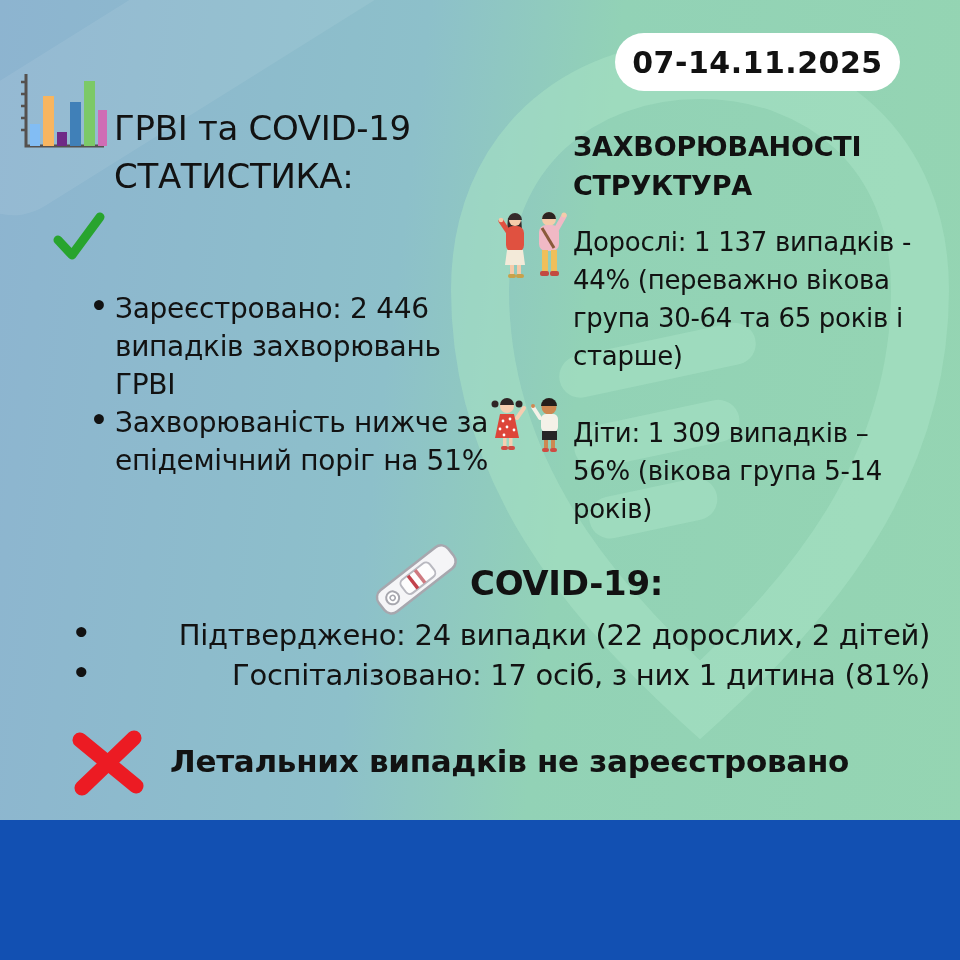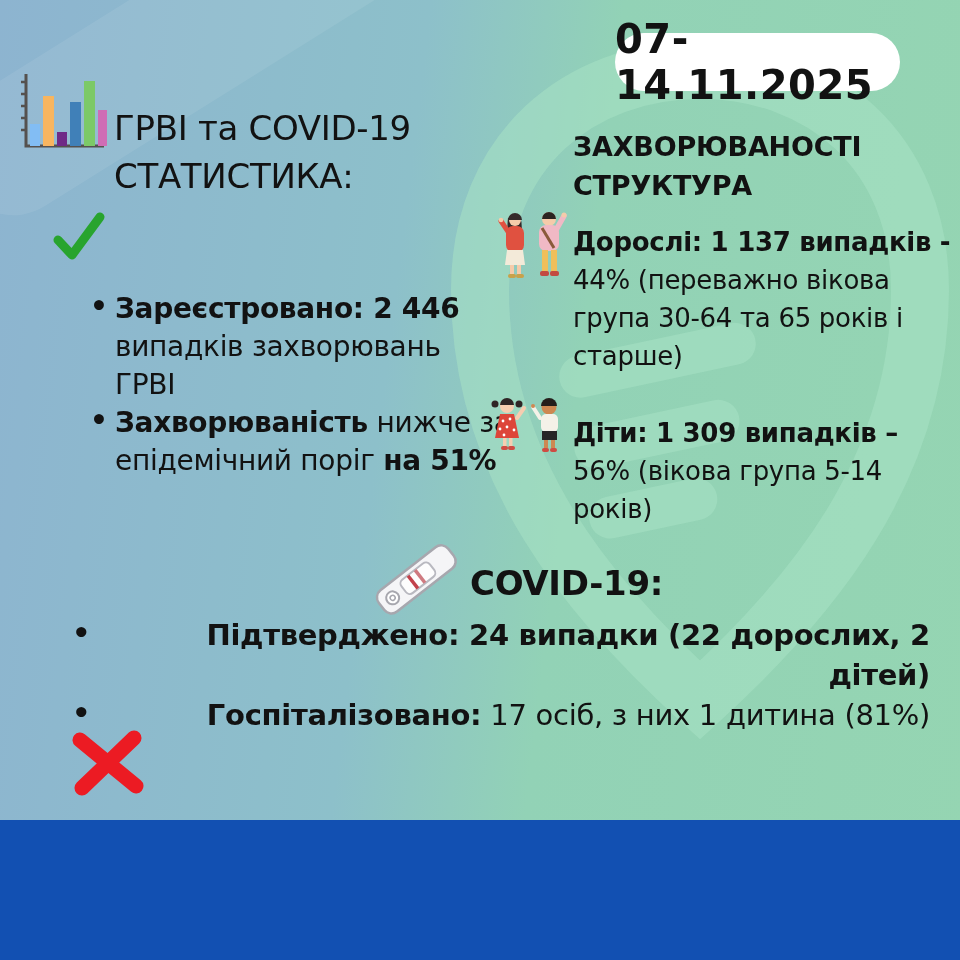--- a/index.html
+++ b/index.html
@@ -5,29 +5,29 @@
   html,body{margin:0;padding:0;background:#e8e8e8;}
   .canvas{
     position:relative;width:960px;height:960px;overflow:hidden;
     font-family:"DejaVu Sans","Liberation Sans",sans-serif;color:#121212;
     background:linear-gradient(97deg,#8db4d0 0%,#8dc0ca 40%,#92d2b6 58%,#95d5b2 100%);
   }
   .abs{position:absolute;}
   .shine{left:-80px;top:-20px;width:520px;height:130px;background:rgba(255,255,255,0.08);transform:rotate(-32deg);border-radius:60px;}
   .pill{left:615px;top:33px;width:285px;height:58px;background:#ffffff;border-radius:29px;
         display:flex;align-items:center;justify-content:center;}
-  .pill span{font-size:40px;font-weight:700;letter-spacing:.5px;}
+  .pill span{font-size:30px;font-weight:700;letter-spacing:.5px;}
   .title{left:114px;top:104px;font-size:34px;font-weight:400;line-height:48px;letter-spacing:-.3px;}
   .chart-icon{left:16px;top:68px;}
   .check-icon{left:52px;top:210px;}
   .status-label{left:114px;top:217px;font-size:30px;font-weight:700;letter-spacing:-.3px;}
   .flu-list{left:88px;top:290px;width:424px;font-size:28px;line-height:38px;letter-spacing:-.3px;}
   .li{position:relative;padding-left:27px;white-space:pre-line;}
   .li::before{content:"\2022";position:absolute;left:2px;top:-2px;font-weight:700;}
-  .b{font-weight:700;}
+  .b{font-weight:400;}
   .struct-heading{left:573px;top:127px;font-size:27px;font-weight:700;line-height:39px;letter-spacing:-.2px;}
   .adults-icon{left:494px;top:208px;}
   .adults-text{left:573px;top:223px;width:396px;font-size:26px;line-height:38px;white-space:pre-line;letter-spacing:-.3px;}
   .children-icon{left:486px;top:394px;}
   .children-text{left:573px;top:414px;width:396px;font-size:26px;line-height:38px;white-space:pre-line;letter-spacing:-.3px;}
   .covid-test-icon{left:364px;top:542px;}
   .covid-heading{left:470px;top:563px;font-size:34px;font-weight:700;letter-spacing:-.3px;}
   .covid-list{left:70px;top:615px;width:860px;font-size:29px;line-height:40px;letter-spacing:-.3px;text-align:right;}
   .cross-icon{left:68px;top:730px;}
   .no-deaths-label{left:170px;top:743px;font-size:31px;font-weight:700;letter-spacing:-.3px;}
@@ -162,19 +162,20 @@
 
   <div class="abs covid-list">
     <div class="li"><span class="b">Підтверджено: 24 випадки (22 дорослих, 2 дітей)</span></div>
     <div class="li"><span class="b">Госпіталізовано:</span><span> 17 осіб, з них 1 дитина (81%)</span></div>
   </div>
 
   <svg class="abs cross-icon" width="80" height="66" viewBox="0 0 80 66">
     <path d="M12 10 L68 56" stroke="#ec1b23" stroke-width="15" stroke-linecap="round"></path>
     <path d="M66 8 L14 58" stroke="#ec1b23" stroke-width="15" stroke-linecap="round"></path>
   </svg>
+  <div class="abs no-deaths-label">Летальних випадків не зареєстровано</div>
 
   <div class="abs footer">
     
     
   </div>
 
 </div>
 
 </body></html>

